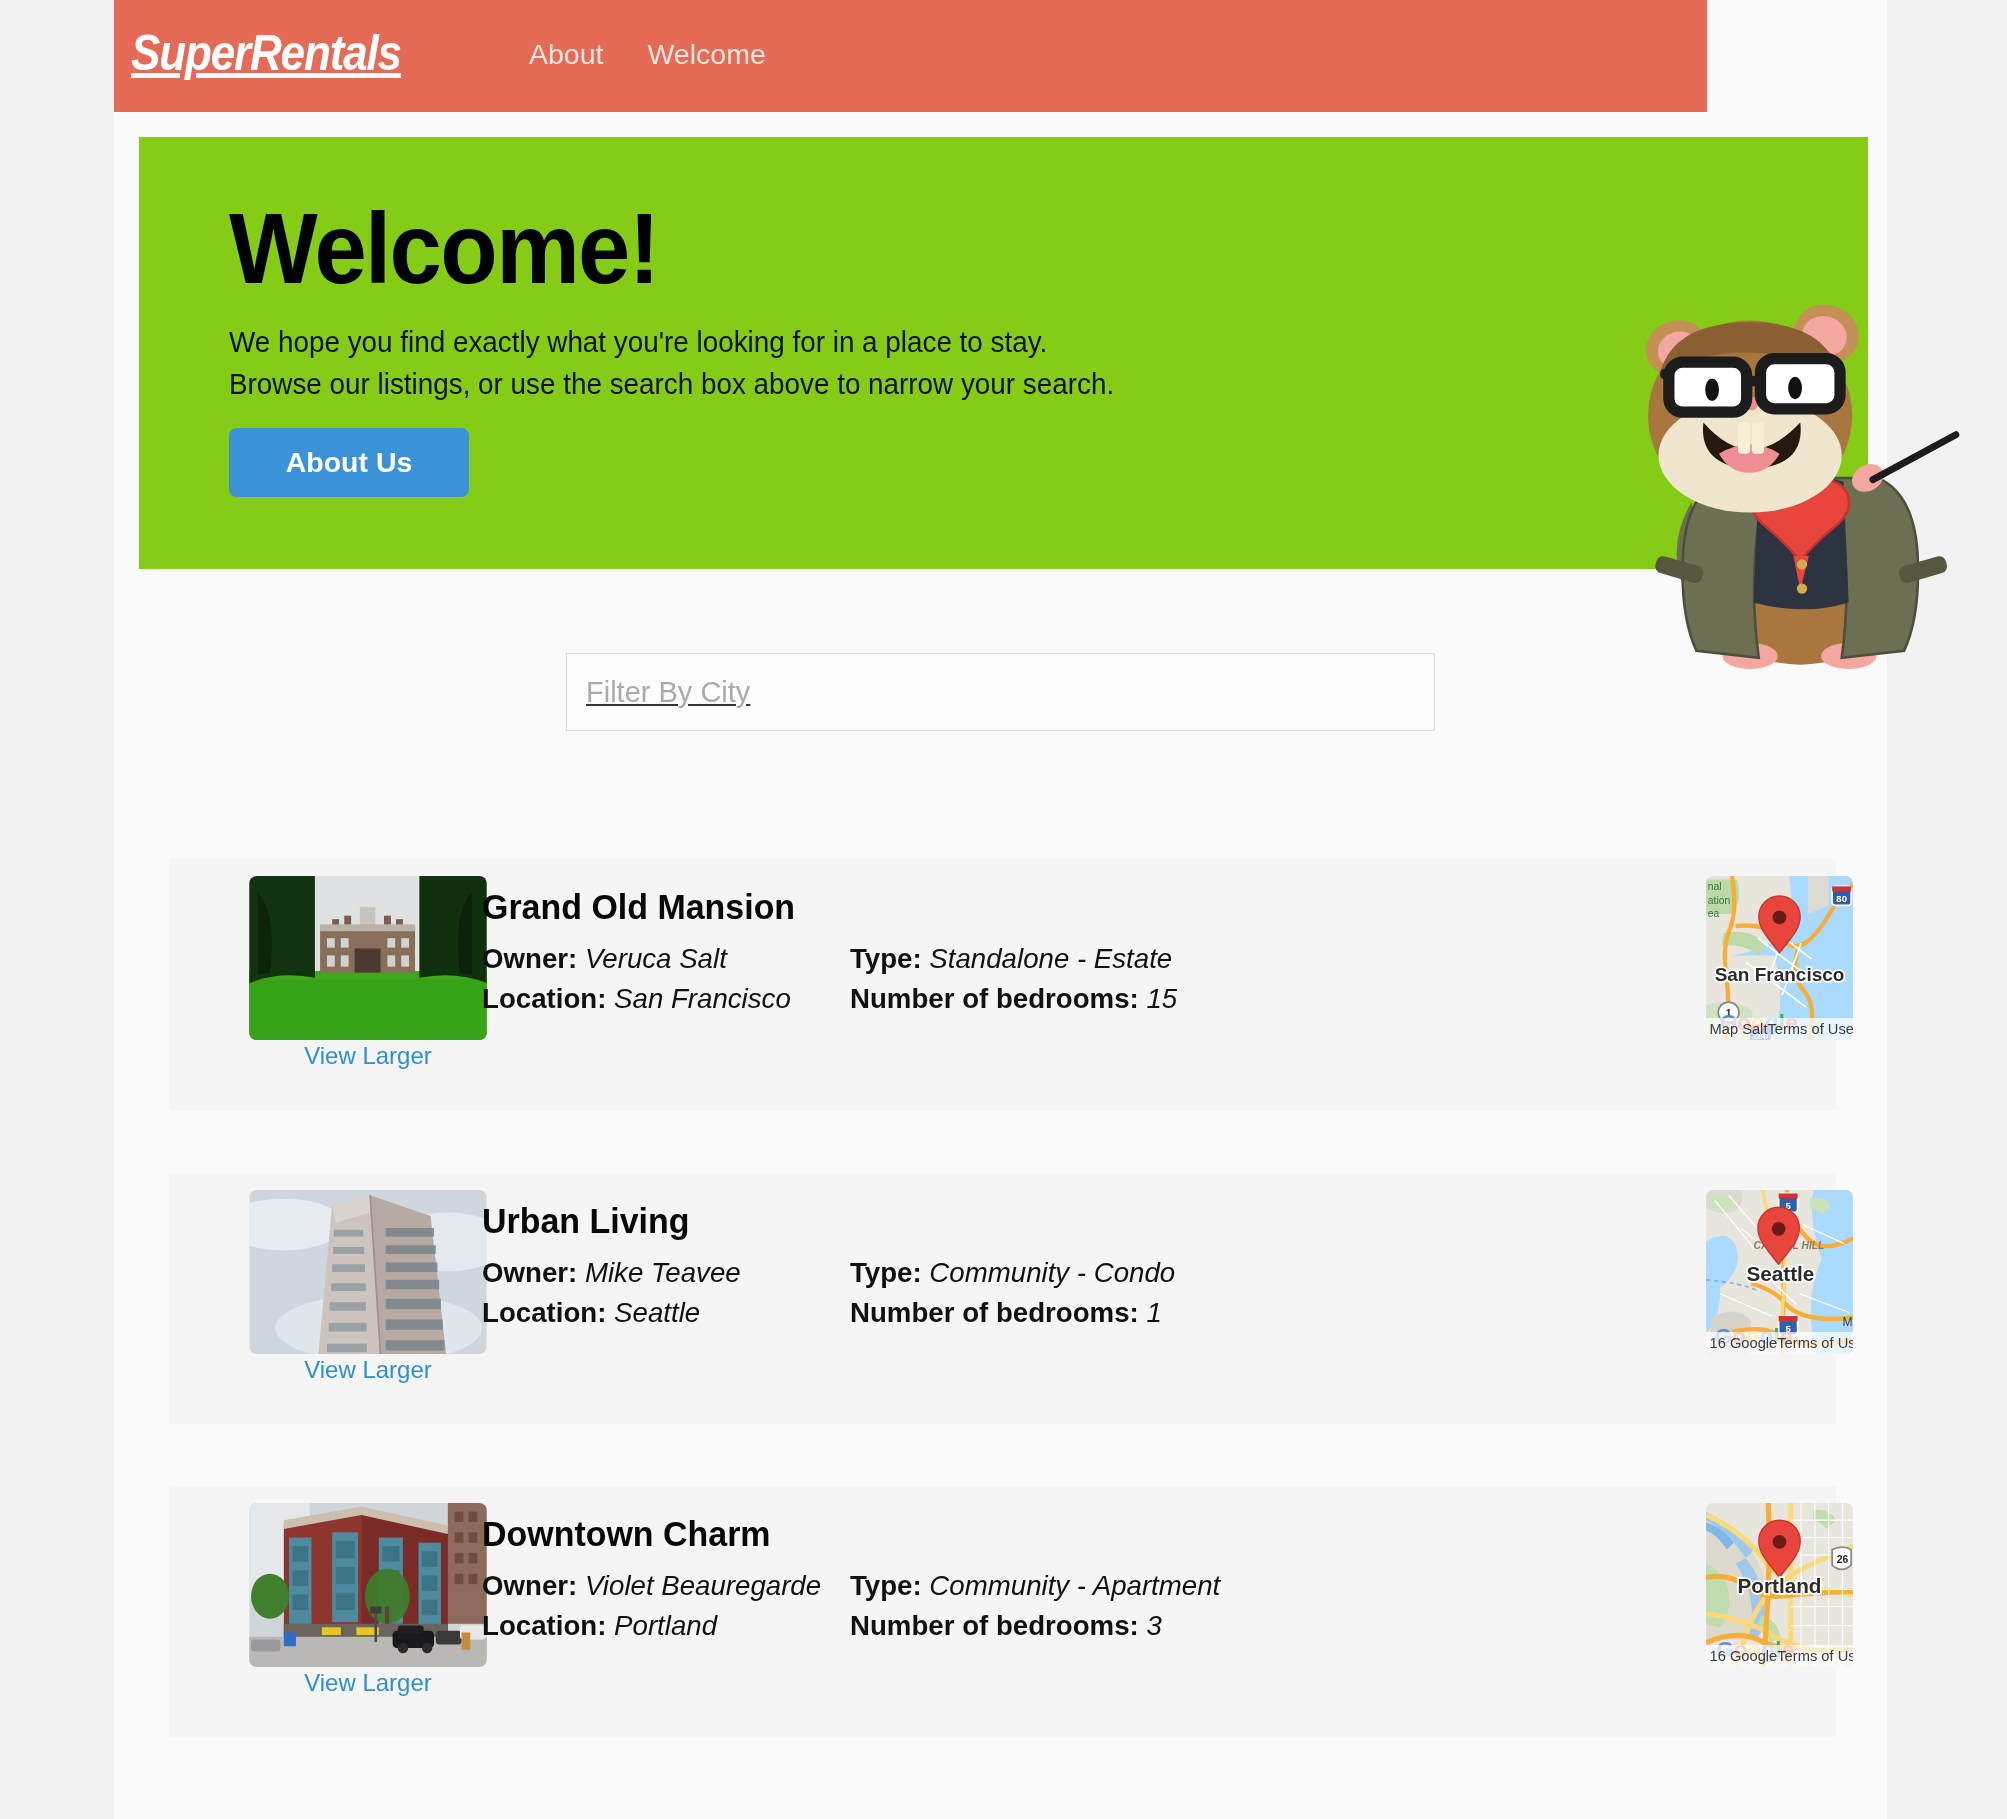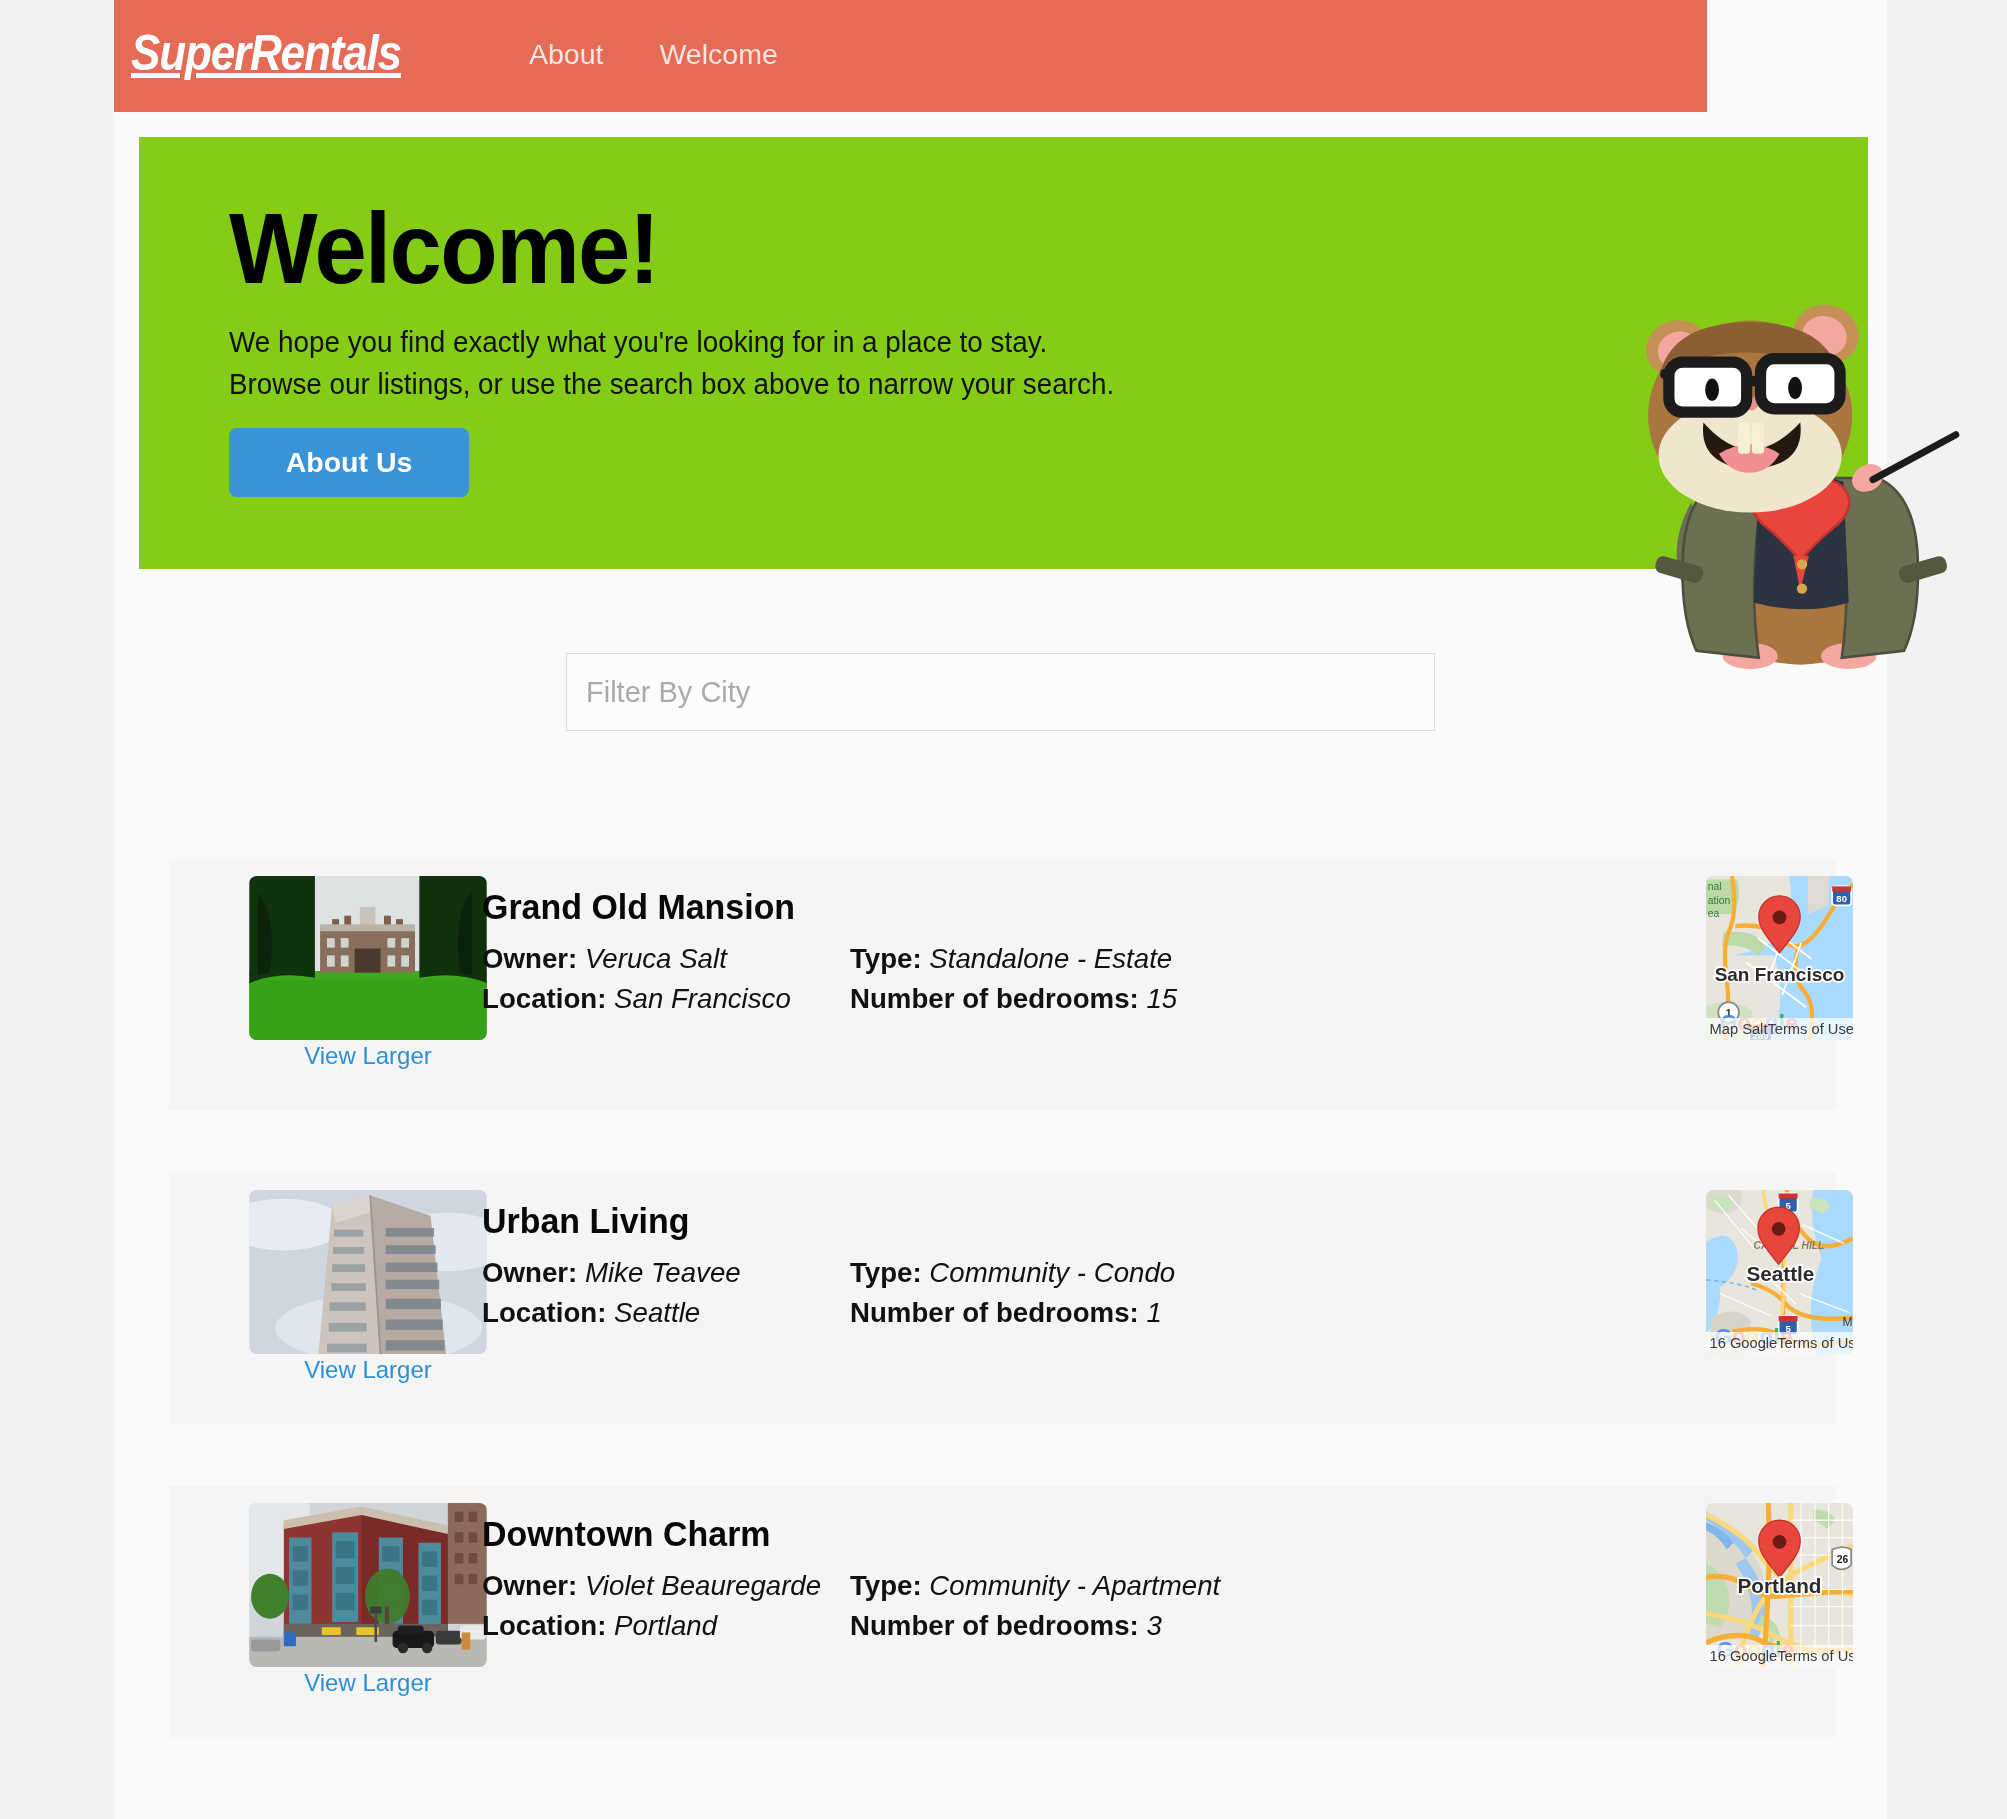--- a/index.html
+++ b/index.html
@@ -45,21 +45,21 @@
     font-family: "Liberation Sans Narrow", "Liberation Sans", sans-serif;
     transform: scaleX(0.88);
     transform-origin: left center;
     white-space: nowrap;
   }
   .nav-links {
     position: absolute;
     left: 415px;
     top: 38px;
     display: flex;
-    gap: 56px;
+    gap: 44px;
     text-align: center;
   }
   .nav-link {
     color: #fbe6e1;
     font-size: 28.5px;
     text-decoration: none;
     font-family: "Liberation Sans", sans-serif;
     white-space: nowrap;
   }
   
@@ -133,20 +133,21 @@
     width: 100%;
     height: 100%;
     box-sizing: border-box;
     border: 1.7px solid #dcdcdc;
     background: #fcfcfc;
     font-size: 29px;
     color: #333;
     padding: 0 19px;
     font-family: "Liberation Sans", sans-serif;
     outline: none;
+    text-decoration: underline;
   }
   .filter-input::placeholder { color: #aaaaaa; }
   
   .listing {
     position: absolute;
     left: 169px;
     width: 1667px;
     height: 251px;
     background: #f5f5f5;
   }

